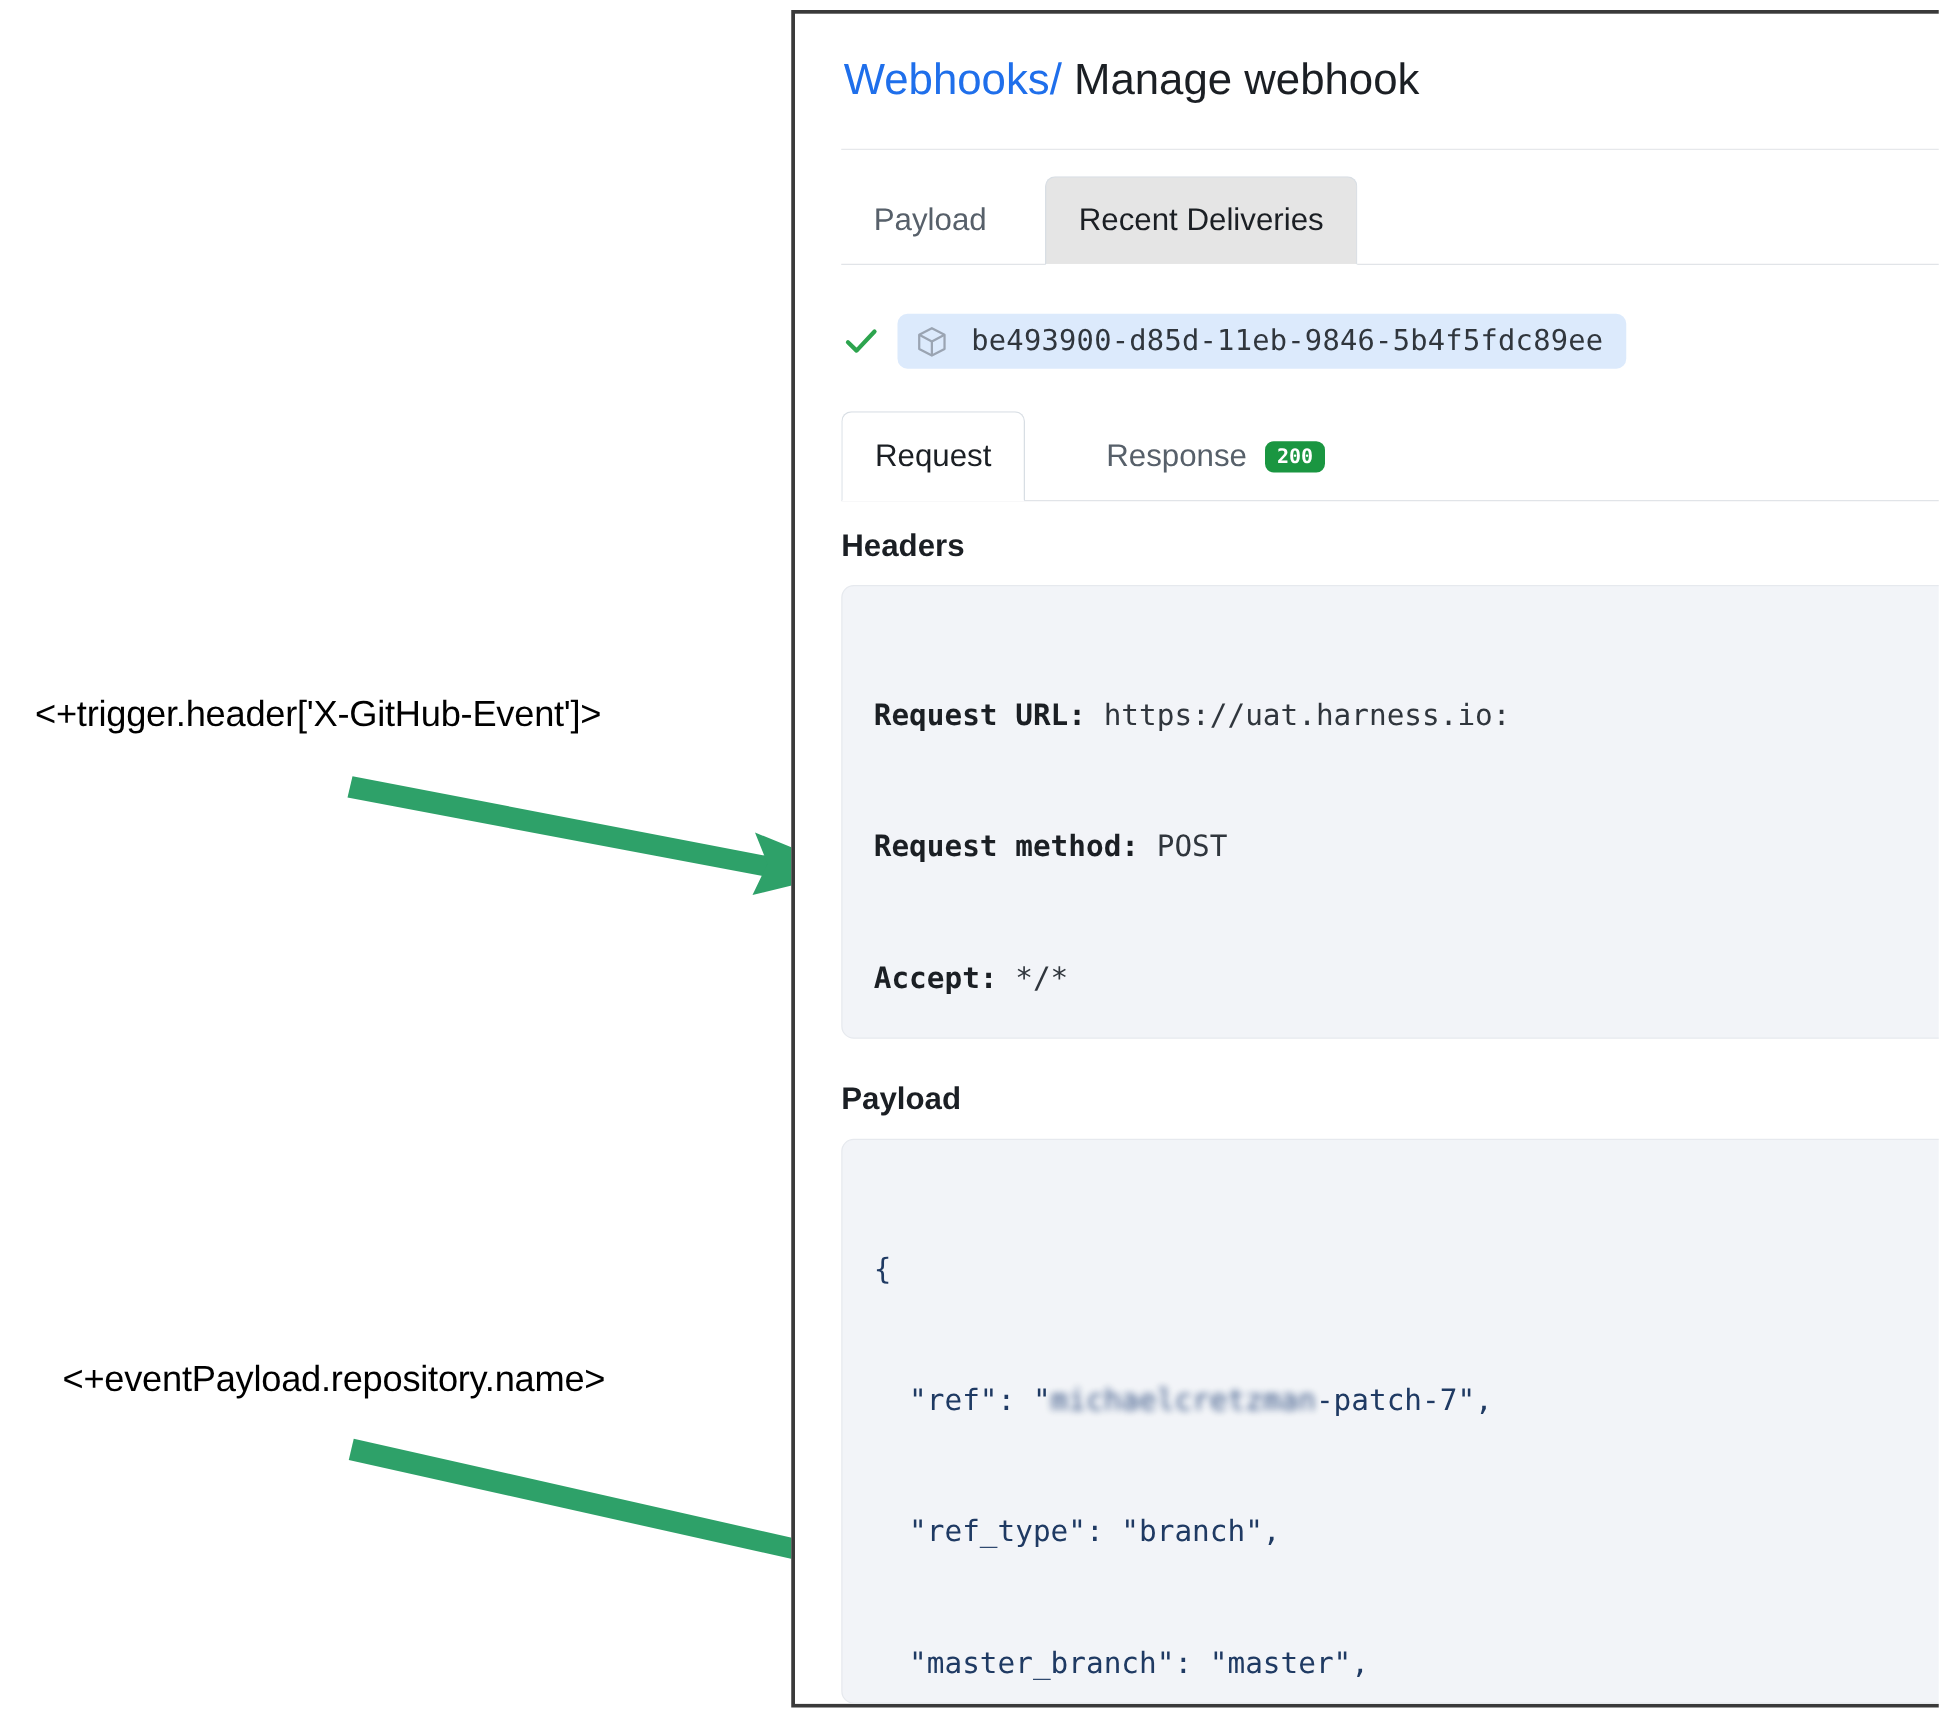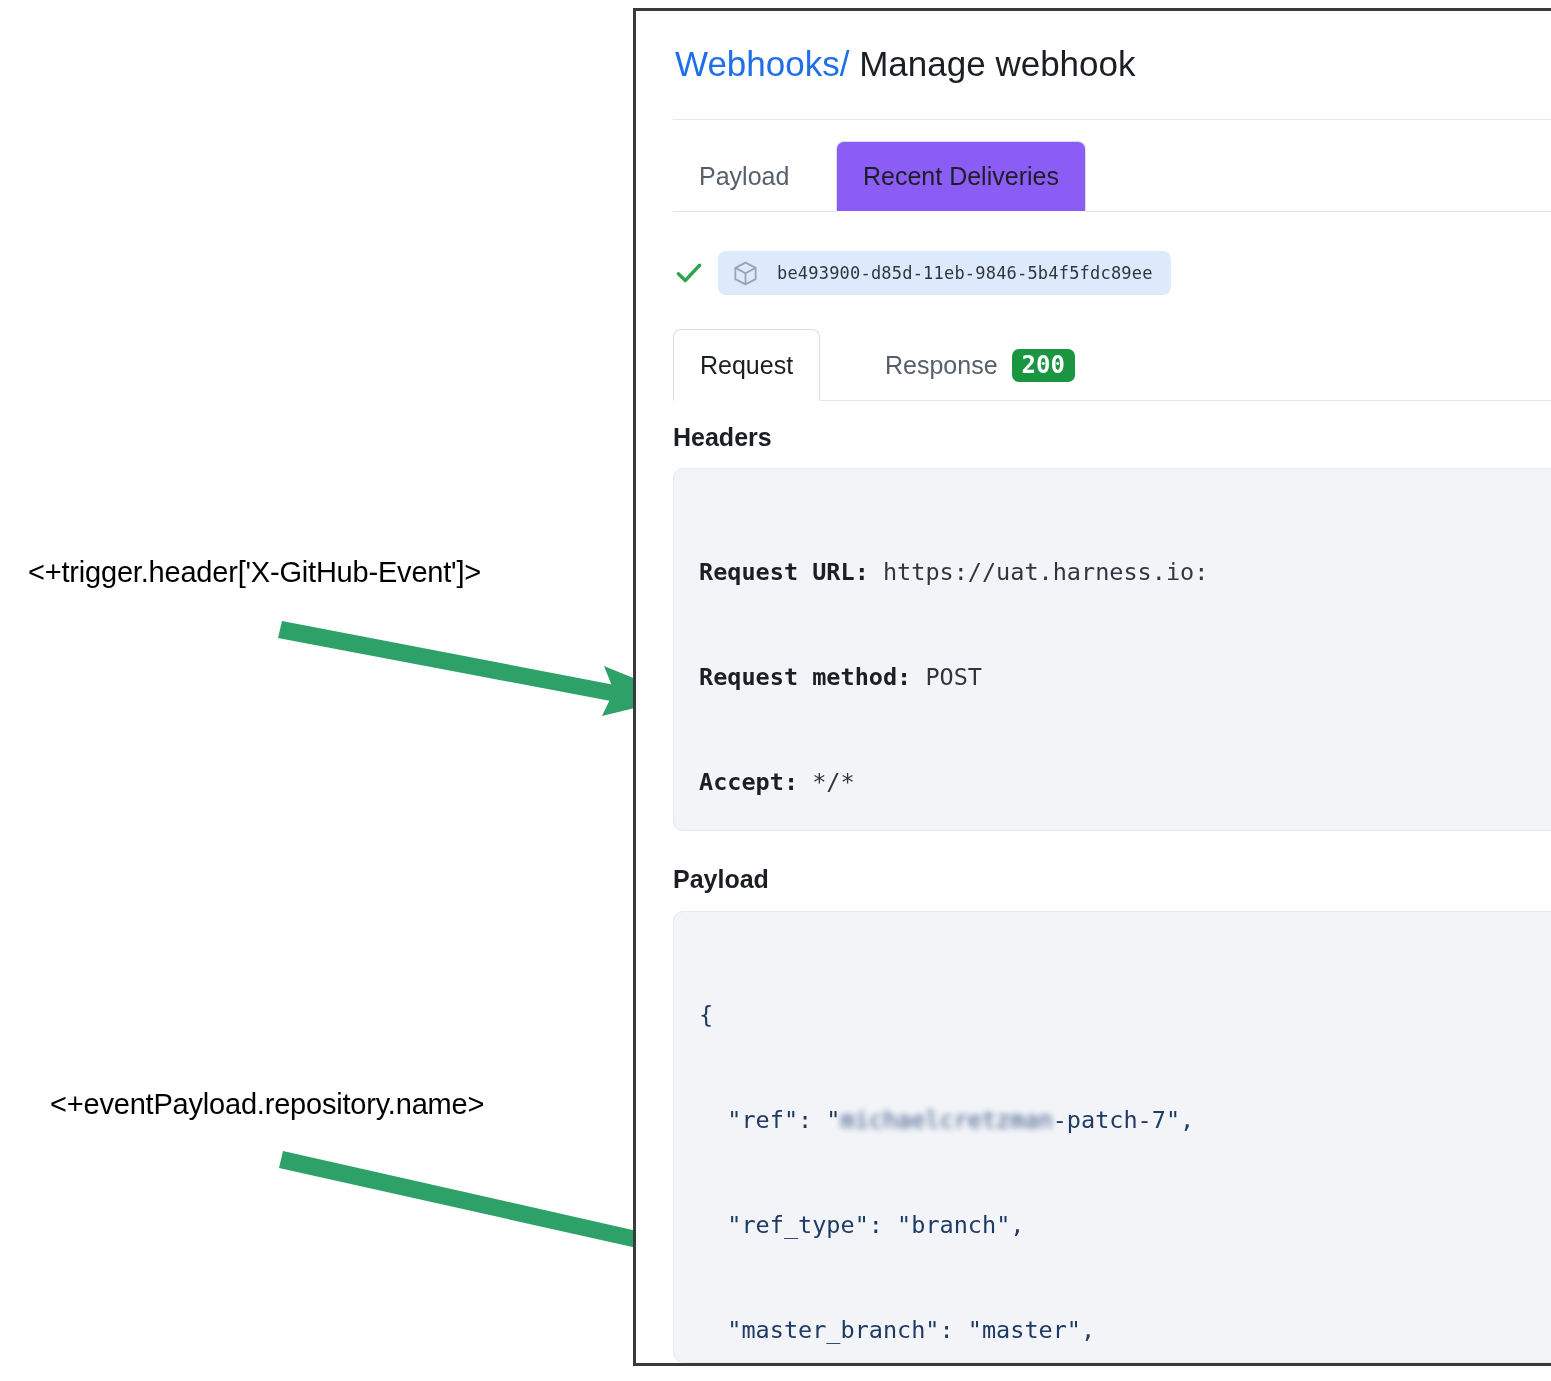--- a/index.html
+++ b/index.html
@@ -76,21 +76,21 @@
     display: flex; align-items: center; justify-content: center;
     font-size: 25px;
     color: #57606a;
     padding: 0 26px;
     white-space: nowrap;
   }
   .tab.inactive { left: 0px; }
   .tab.active {
     left: 163px;
     color: #1b1f24;
-    background: #8b5cf6;
+    background: #e5e5e5;
     border: 1px solid #d8dee4;
     border-bottom: 1px solid #ffffff;
     border-radius: 8px 8px 0 0;
     z-index: 3;
   }
 
   
   #delivery-row {
     position: absolute;
     left: 38px; top: 240px;
@@ -100,21 +100,21 @@
   .chip {
     display: flex; align-items: center; gap: 18px;
     background: #dceafc;
     border-radius: 8px;
     padding: 7px 18px 7px 14px;
     height: 44px;
   }
   .chip .cube { width: 27px; height: 27px; display: block; flex: none; }
   .chip .guid {
     font-family: "DejaVu Sans Mono", monospace;
-    font-size: 17px;
+    font-size: 23px;
     color: #30363d;
     letter-spacing: 0.2px;
     white-space: nowrap;
   }
 
   
   #subtabbar { position: absolute; left: 37px; top: 318px; height: 72px; }
   #subtab-line {
     position: absolute; left: 37px; right: 0; top: 389px;
     height: 1px; background: #e1e4e8;
@@ -132,21 +132,21 @@
     border: 1px solid #d8dee4;
     border-bottom: 1px solid #fff;
     border-radius: 8px 8px 0 0;
     z-index: 3;
   }
   .subtab.inactive { left: 186px; }
   .status-badge {
     background: #1a9641;
     color: #ffffff;
     font-family: "DejaVu Sans Mono", monospace;
-    font-size: 24px;
+    font-size: 16px;
     font-weight: bold;
     border-radius: 7px;
     padding: 4px 10px 5px 10px;
     line-height: 1;
   }
 
   
   .sec-title {
     position: absolute;
     left: 37px;

